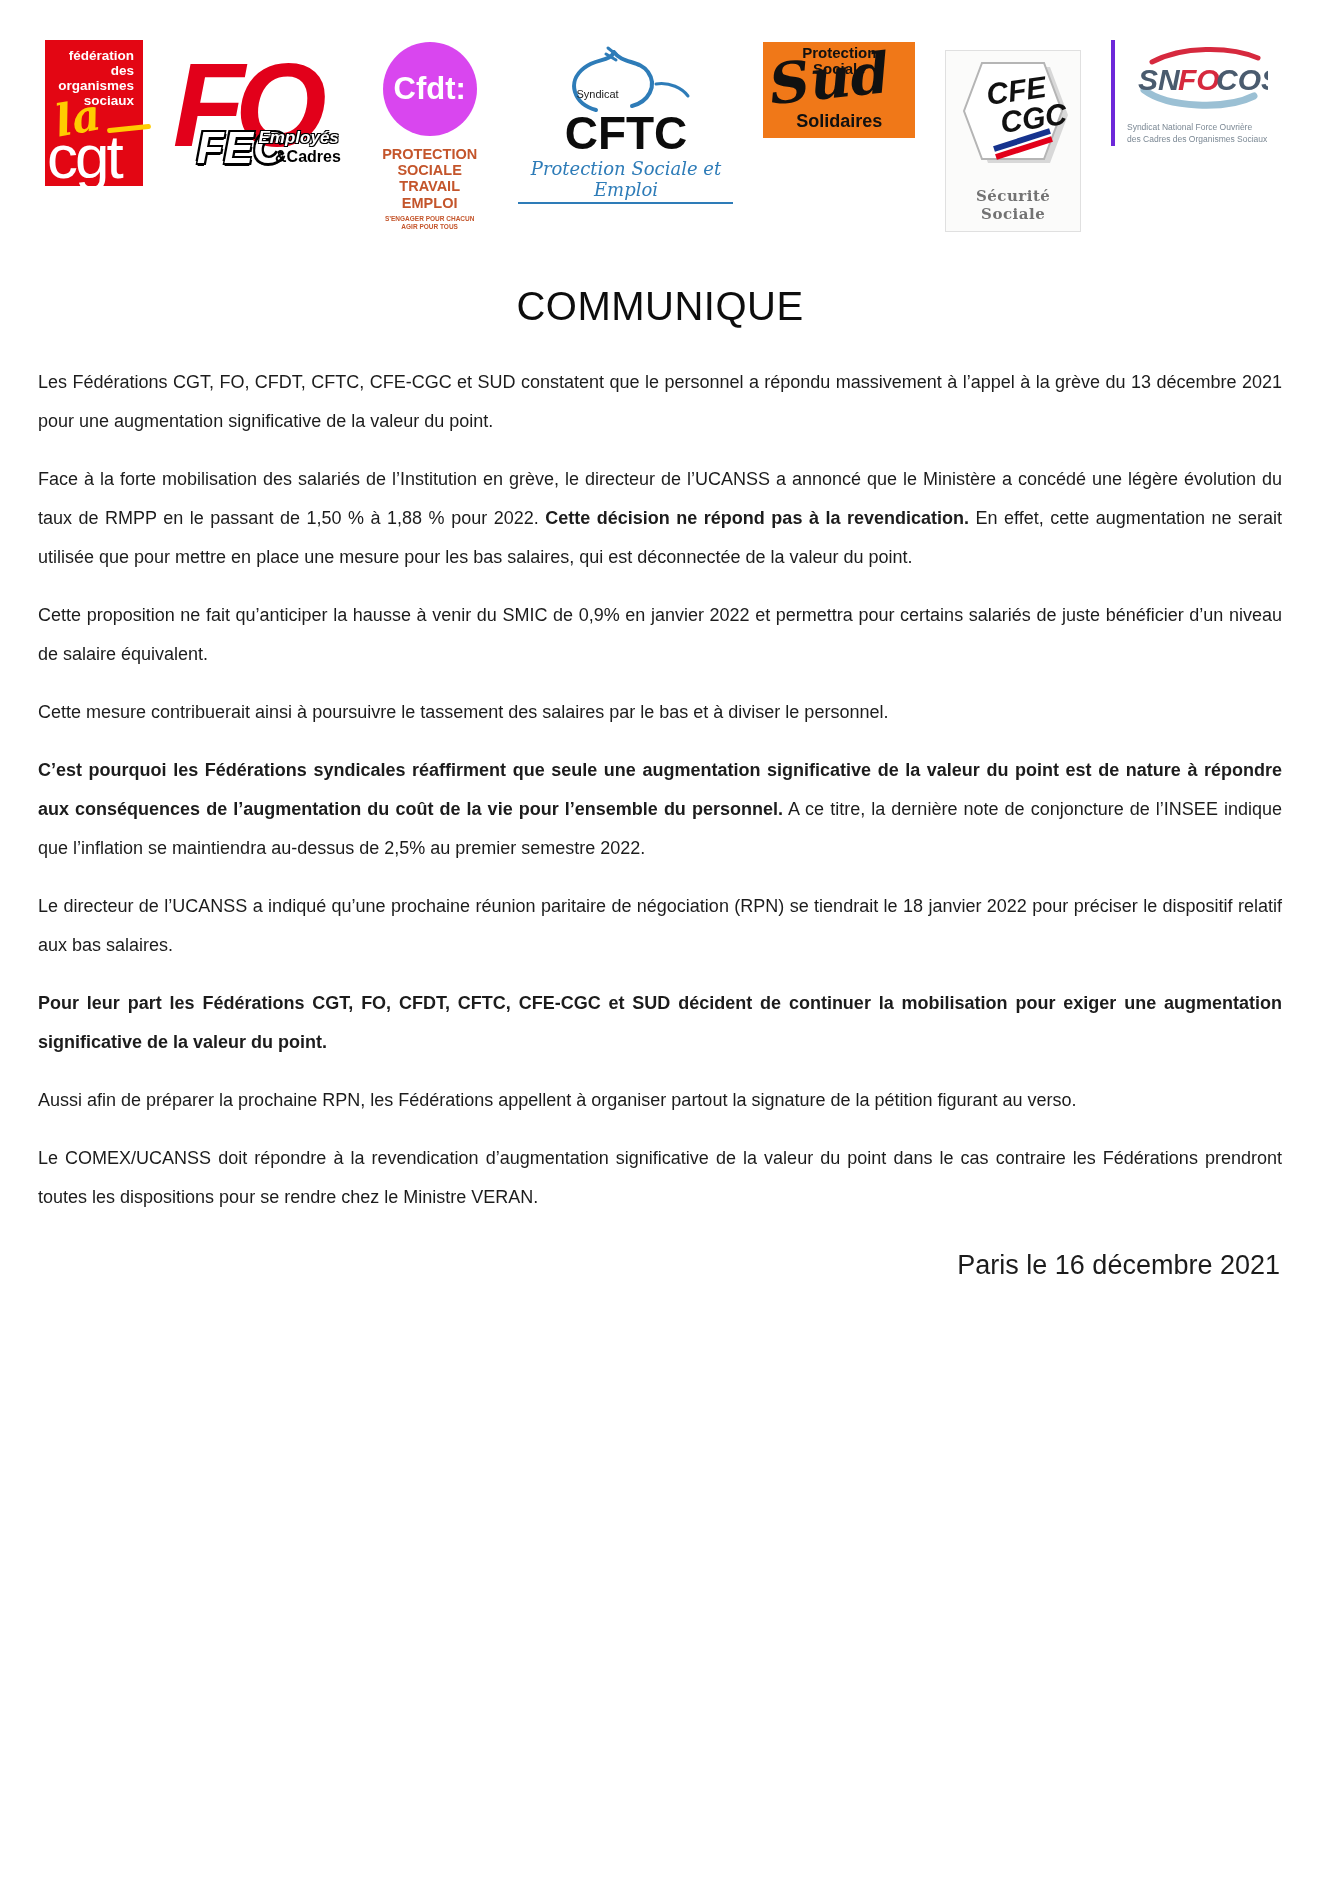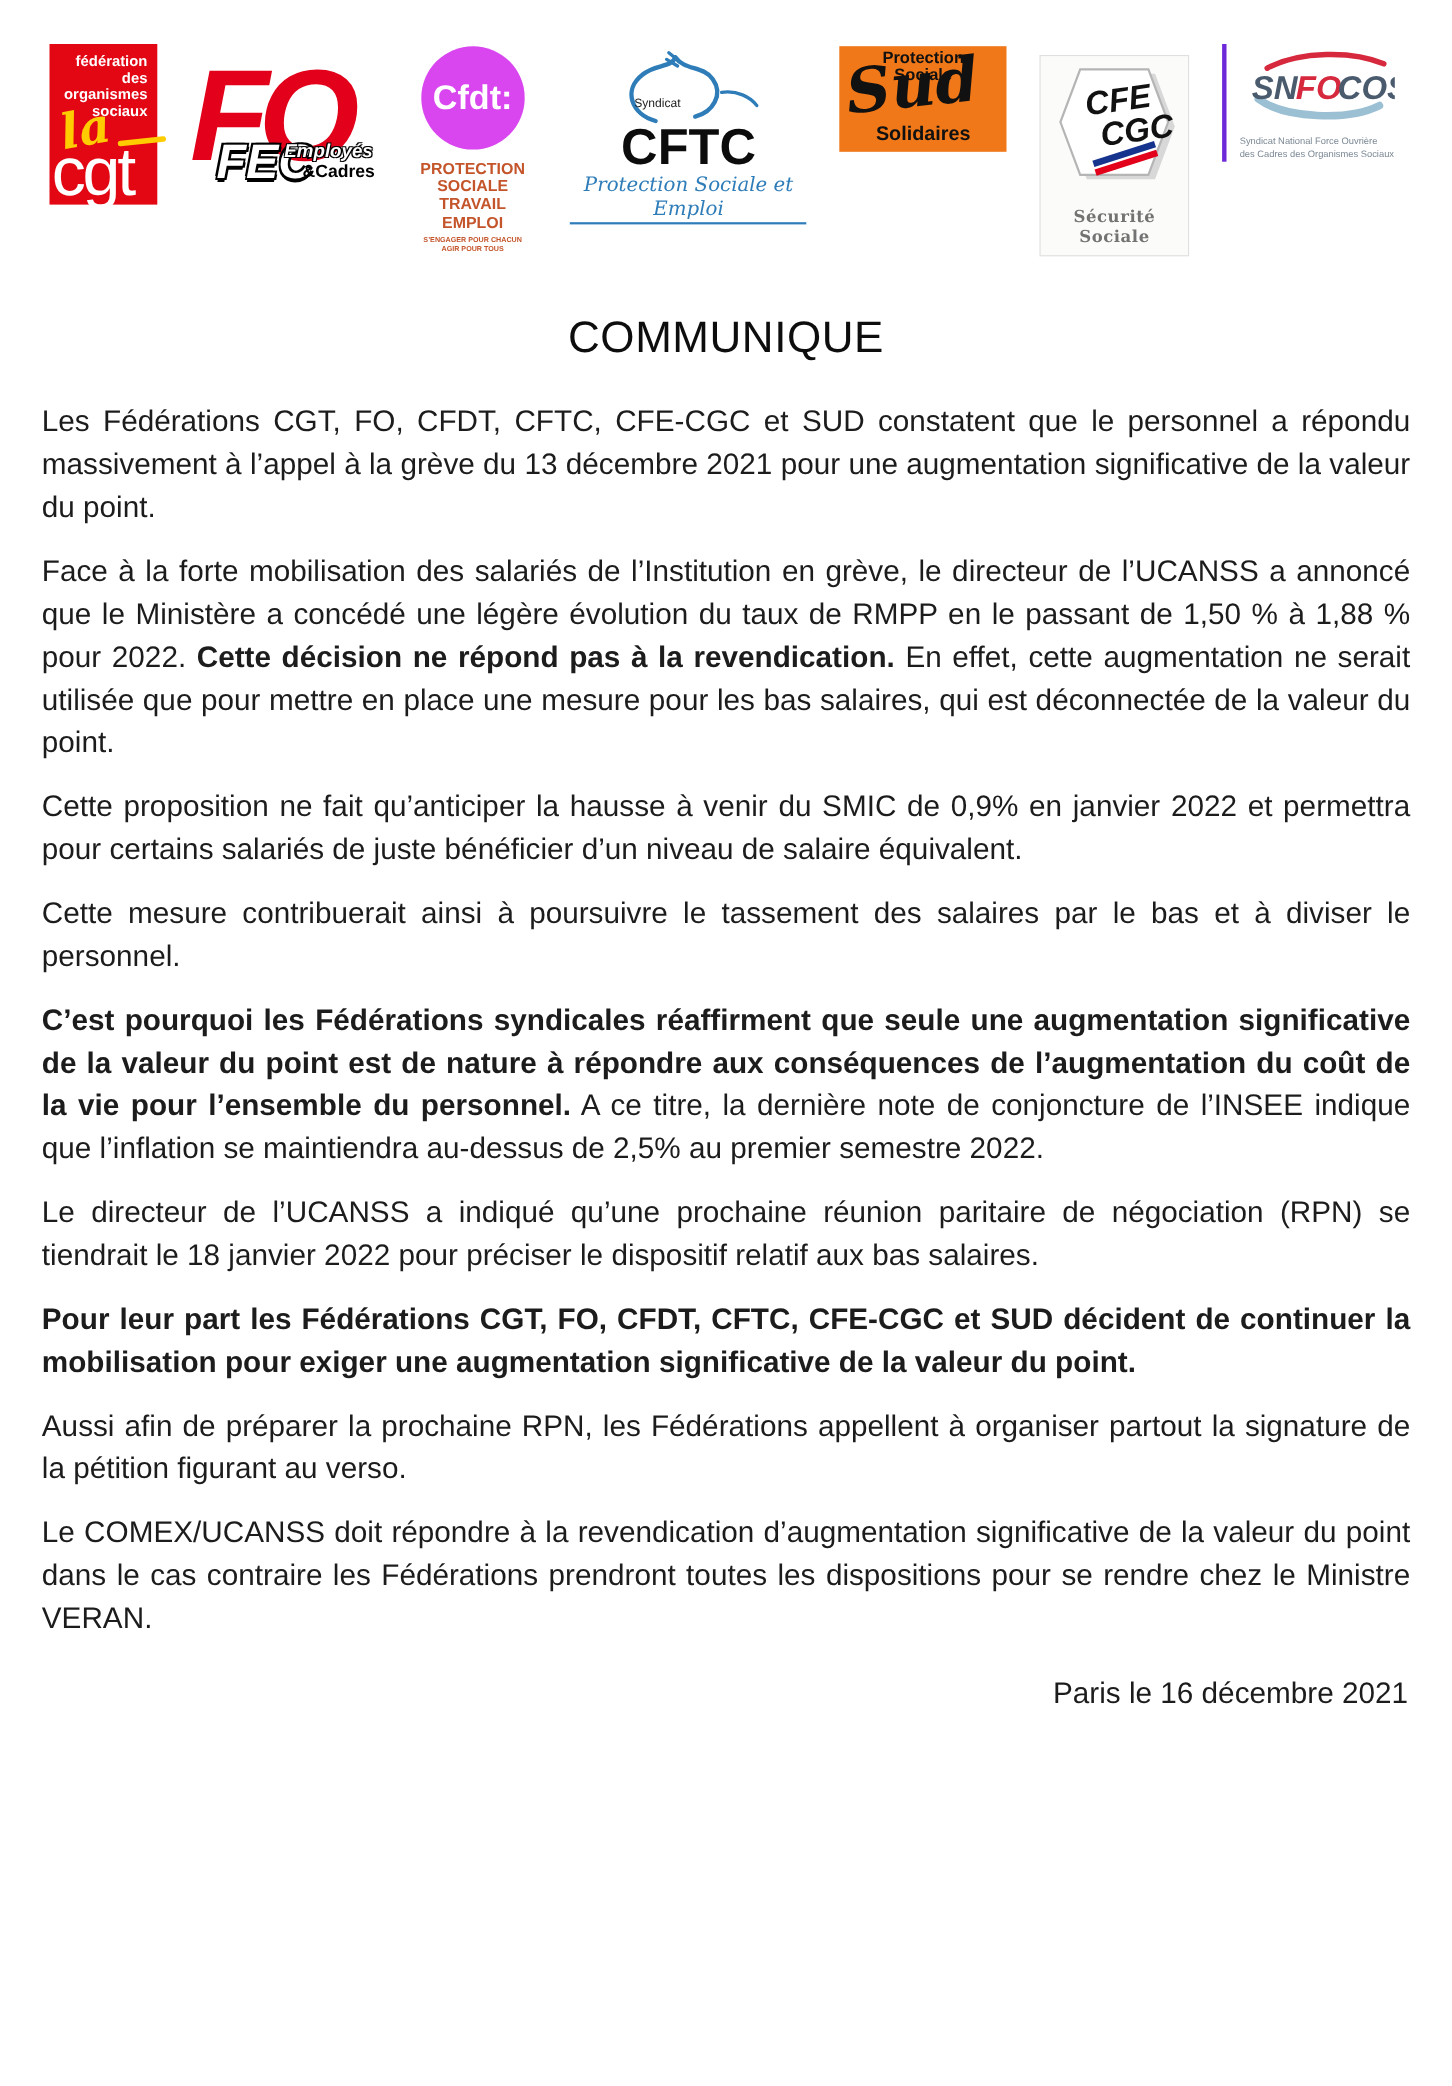--- a/index.html
+++ b/index.html
@@ -38,21 +38,21 @@
   .sud-script{position:absolute;top:8px;left:6px;font-family:"DejaVu Serif",serif;font-style:italic;font-weight:bold;font-size:56px;color:#111;transform:rotate(-6deg);line-height:1;}
   .sud-bottom{position:absolute;bottom:6px;left:0;right:0;font-weight:900;font-size:18px;color:#111;}
   
   .logo-cfecgc{width:136px;border:1px solid #e0e0e0;background:#fbfbfa;text-align:center;padding:10px 4px 8px 4px;box-sizing:border-box;margin-top:12px;}
   .cfecgc-caption{margin-top:14px;font-family:"DejaVu Serif",serif;font-weight:bold;font-size:15px;color:#737373;letter-spacing:0.5px;}
   
   .logo-snfocos{width:148px;border-left:4px solid #6d28d9;padding:4px 0 0 12px;text-align:center;margin-top:2px;}
   .snfocos-caption{margin-top:8px;font-size:8.5px;color:#7b8894;line-height:1.35;text-align:left;}
   
   .doc-title{text-align:center;font-size:40px;font-weight:400;letter-spacing:0.5px;color:#0d0d0d;margin:52px 0 34px 0;}
-  .doc-text{padding:0 38px;font-size:27px;line-height:39px;text-align:justify;color:#1c1c1c;}
+  .doc-text{padding:0 38px;font-size:18px;line-height:39px;text-align:justify;color:#1c1c1c;}
   .doc-text p{margin:0 0 19px 0;}
   .doc-text .b{font-weight:bold;}
   .dateline{padding:14px 40px 40px 38px;text-align:right;font-size:27px;color:#1c1c1c;}
 </style>
 </head>
 <body>
 
 <div class="logo-band">
 
   <div class="logo logo-cgt">

